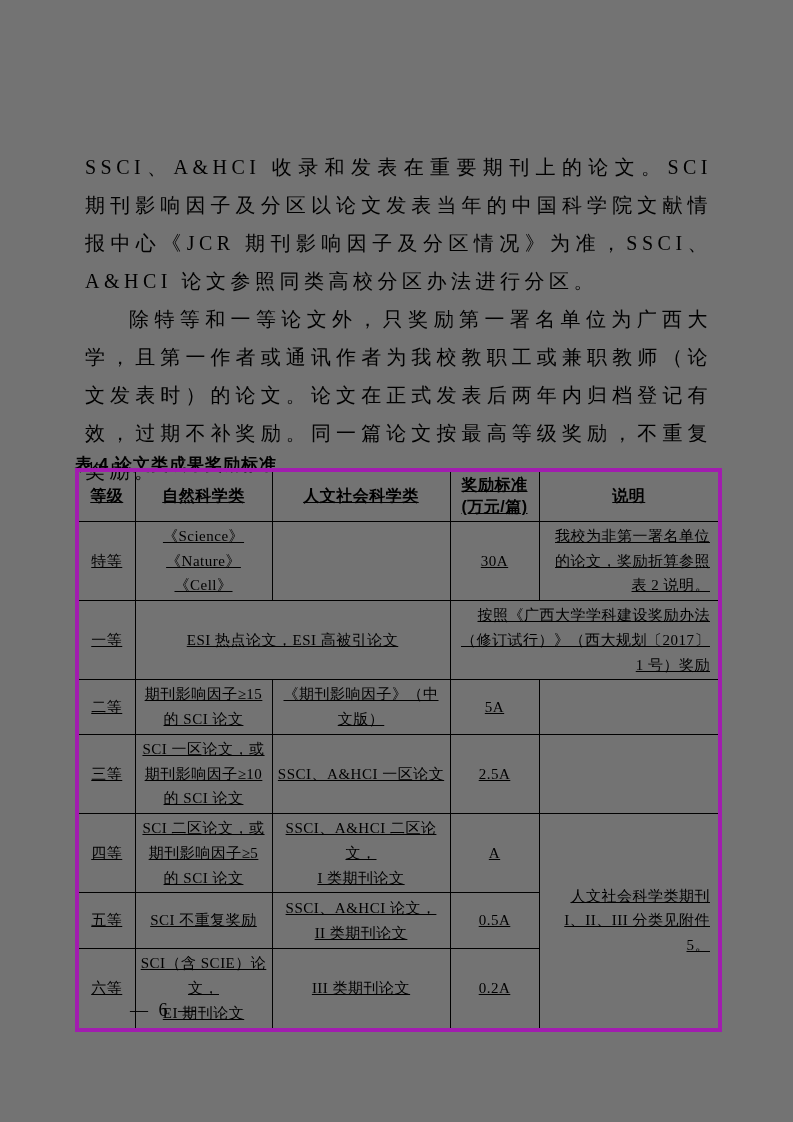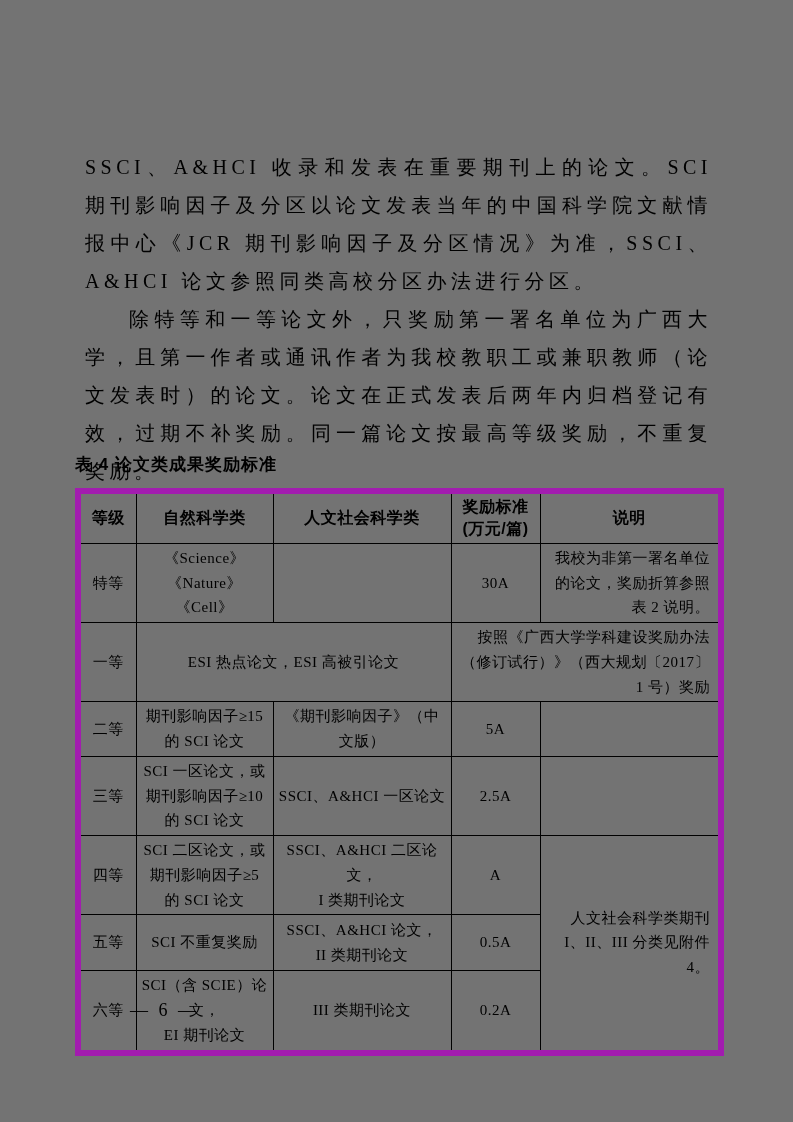--- a/index.html
+++ b/index.html
@@ -40,28 +40,29 @@
     width: 643px;
     text-align: left;
     font-family: "Liberation Sans", sans-serif;
     font-weight: bold;
     font-size: 17px;
     letter-spacing: 1px;
   }
   table.award-table {
     position: absolute;
     left: 75px;
-    top: 488px;
+    top: 468px;
     width: 643px;
     border-collapse: collapse;
     table-layout: fixed;
-    border: 6px solid #a21caf;
+    border: 4px solid #a21caf;
     font-family: "Liberation Serif", serif;
     font-size: 15px;
     letter-spacing: 0.5px;
+    text-decoration: underline;
   }
   table.award-table th,
   table.award-table td {
     border: 1px solid #000000;
     vertical-align: middle;
     text-align: center;
     padding: 2px 4px;
     line-height: 1.65;
     white-space: pre-line;
     overflow: hidden;
@@ -148,21 +149,21 @@
         <td>SSCI、A&amp;HCI 一区论文</td>
         <td>2.5A</td>
         <td class="al"></td>
       </tr>
       <tr class="r-fourth">
         <td>四等</td>
         <td>SCI 二区论文，或期刊影响因子≥5 的 SCI 论文</td>
         <td>SSCI、A&amp;HCI 二区论文，
 I 类期刊论文</td>
         <td>A</td>
-        <td rowspan="3" class="al">人文社会科学类期刊 I、II、III 分类见附件 4。</td>
+        <td rowspan="3" class="al">人文社会科学类期刊 I、II、III 分类见附件 5。</td>
       </tr>
       <tr class="r-fifth">
         <td>五等</td>
         <td>SCI 不重复奖励</td>
         <td>SSCI、A&amp;HCI 论文，
 II 类期刊论文</td>
         <td>0.5A</td>
       </tr>
       <tr class="r-sixth">
         <td>六等</td>

